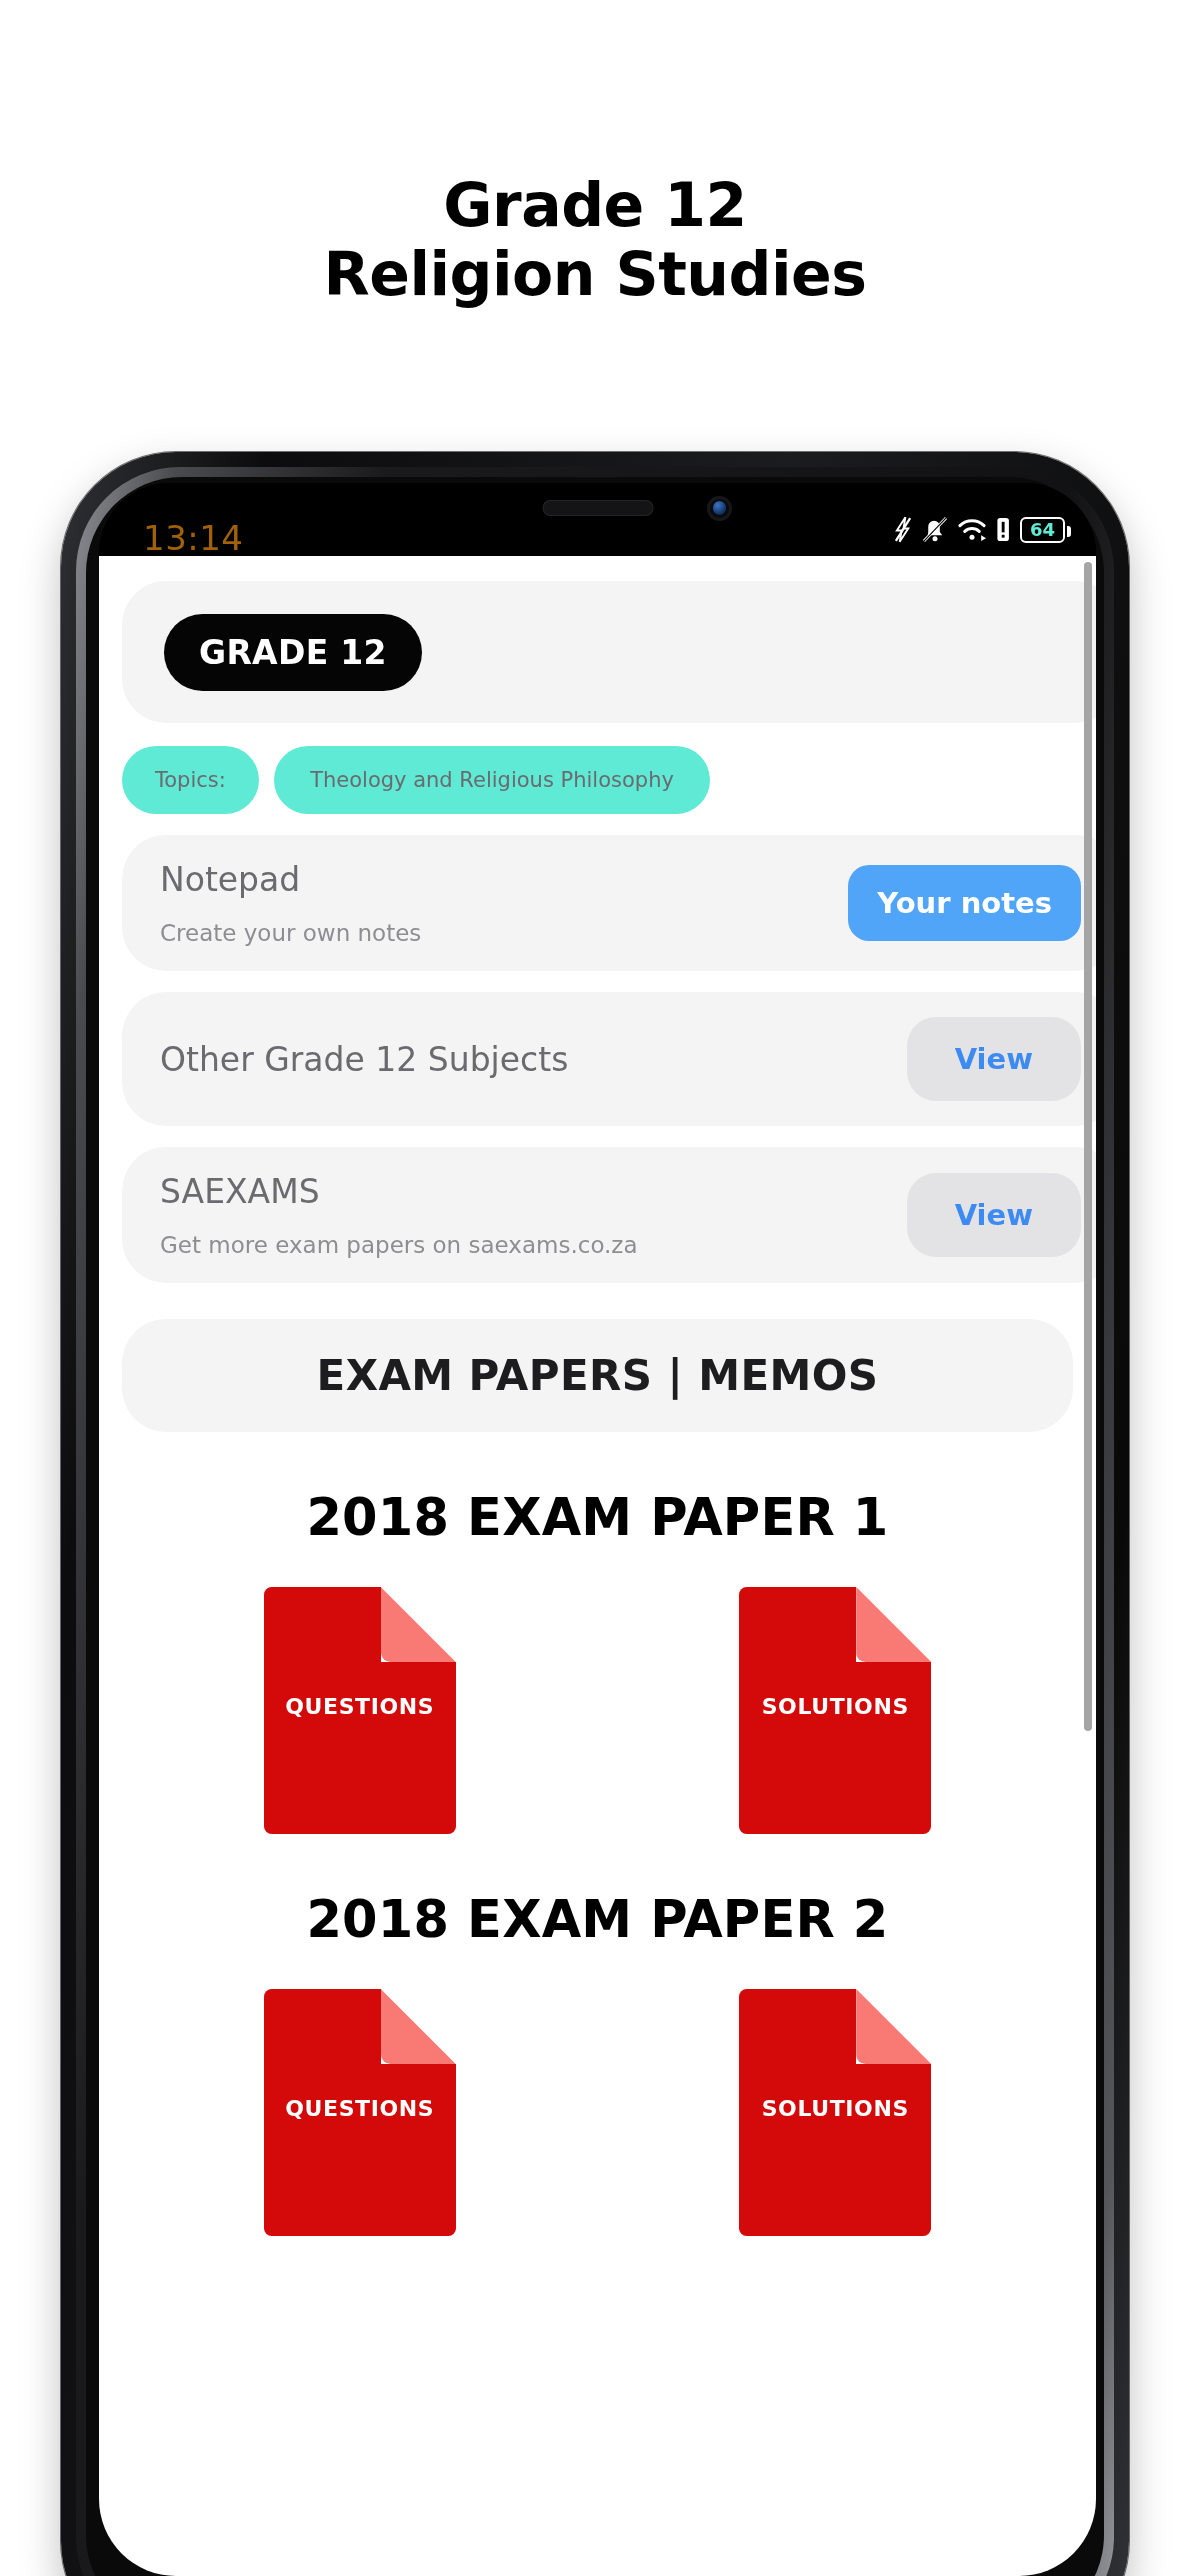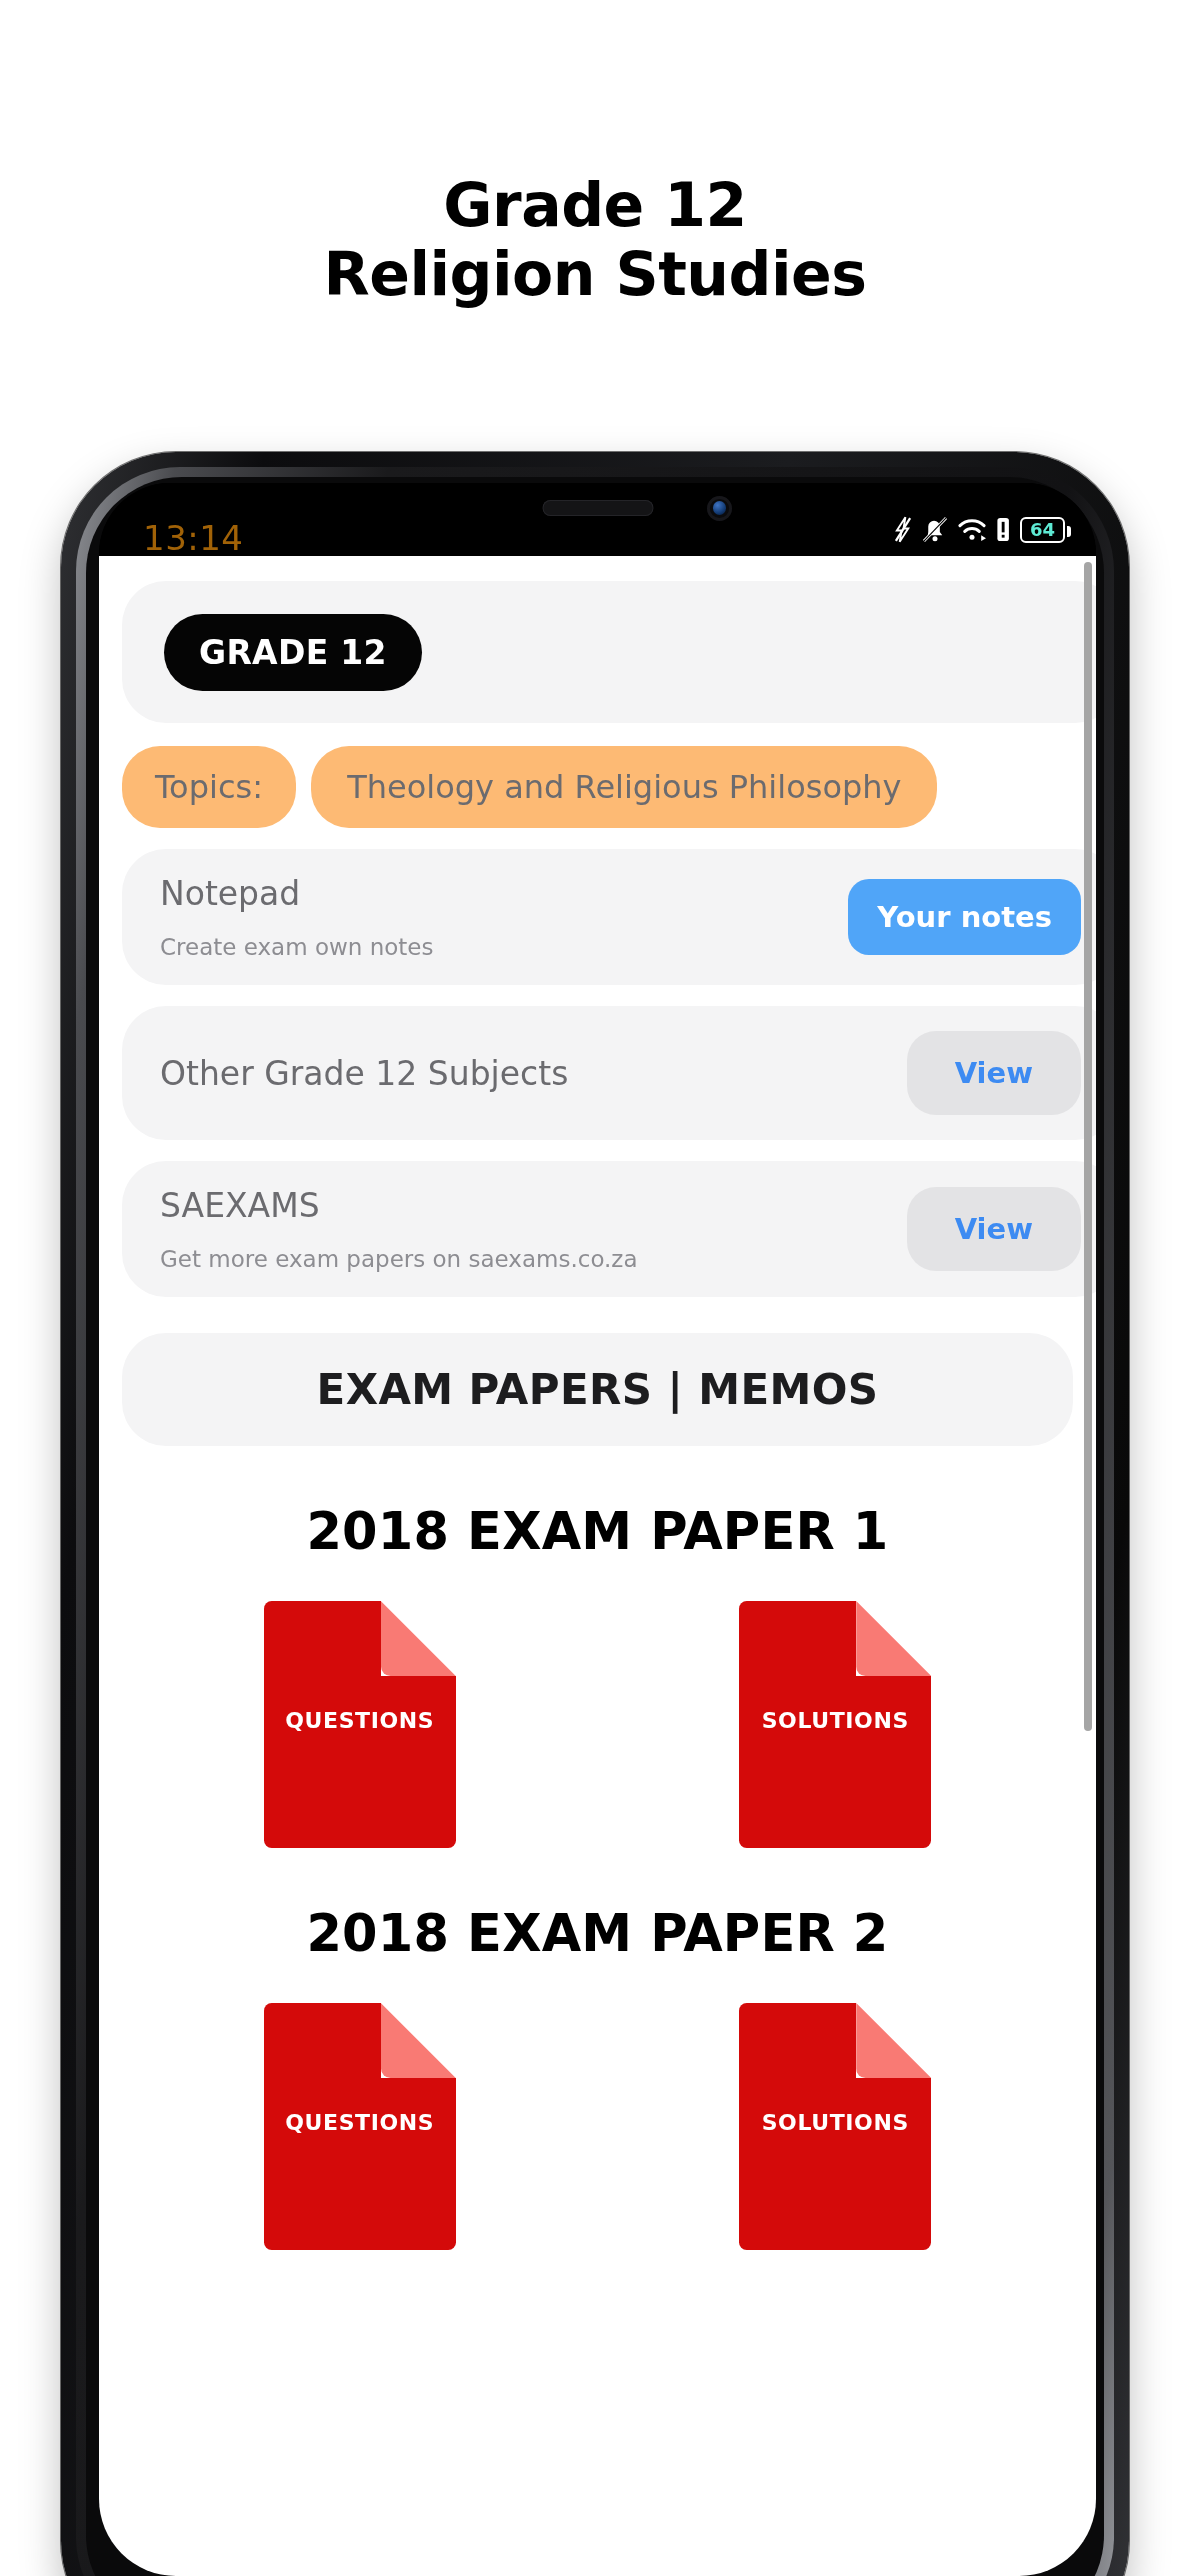--- a/index.html
+++ b/index.html
@@ -165,24 +165,24 @@
     font-size: 33px; font-weight: 700;
     letter-spacing: 0.3px;
     white-space: nowrap;
   }
 
   .topics-row {
     display: flex; align-items: center; gap: 15.3px;
     margin: 23px 0 0 23px;
   }
   .pill {
-    background: #fdba74;
+    background: #5eead4;
     border-radius: 38px;
     padding: 22px 33px;
-    font-size: 32px;
+    font-size: 21px;
     color: #6b6b6f;
     white-space: nowrap;
     font-family: "DejaVu Sans", sans-serif;
   }
   .pill.topic-value { padding-left: 36px; padding-right: 36px; }
 
   .row-card {
     width: 997px;
     margin: 21px 0 0 23px;
     background: #f4f4f5;
@@ -341,21 +341,21 @@
       </div>
 
       <div class="topics-row">
         <div class="pill">Topics:</div>
         <div class="pill topic-value">Theology and Religious Philosophy</div>
       </div>
 
       <div class="row-card">
         <div class="row-text">
           <div class="row-title">Notepad</div>
-          <div class="row-sub">Create exam own notes</div>
+          <div class="row-sub">Create your own notes</div>
         </div>
         <div class="btn-blue">Your notes</div>
       </div>
 
       <div class="row-card">
         <div class="row-text">
           <div class="row-title">Other Grade 12 Subjects</div>
         </div>
         <div class="btn-grey">View</div>
       </div>

